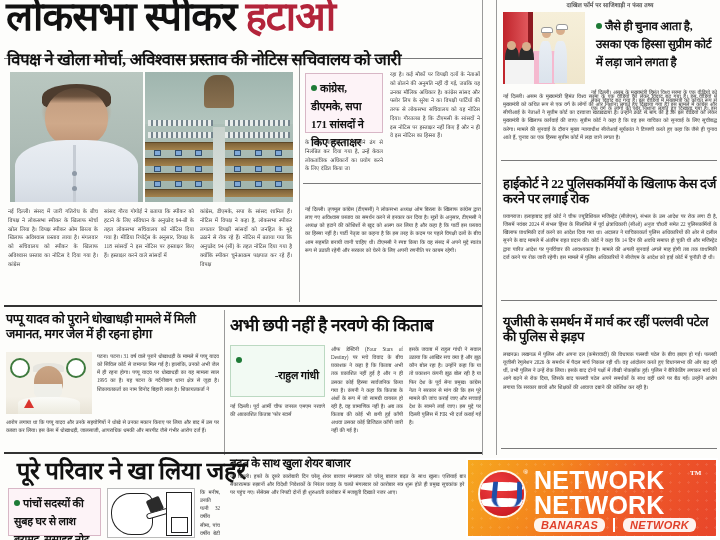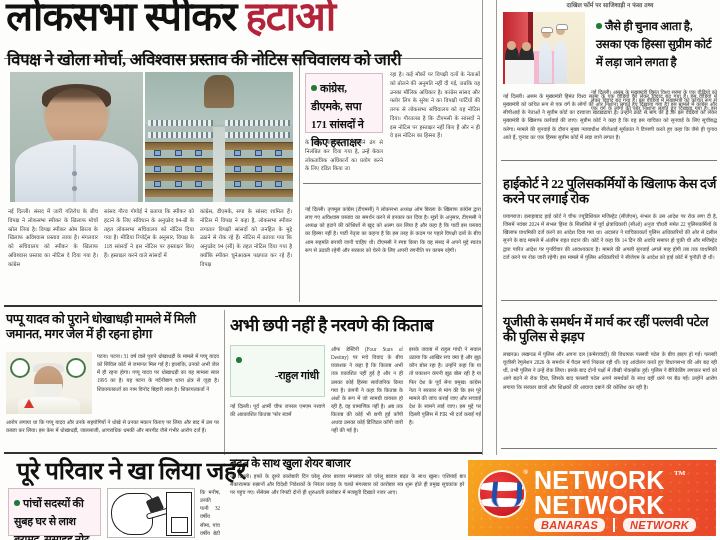--- a/index.html
+++ b/index.html
@@ -546,21 +546,21 @@
       <div class="wave" style="top:10px;"></div>
       <div class="wave" style="top:26px;"></div>
       <div class="vmark"></div>
     </div>
     <div class="vtm" style="left:55px; top:8px;">®</div>
 
     <div class="vname">
       <div>NETWORK</div>
       <div>NETWORK</div>
     </div>
-    <div class="vtm" style="left:206px; top:9px;">TM</div>
+    <div class="vtm" style="left:222px; top:9px;">TM</div>
 
     <div class="vcities">
       <div class="pill">BANARAS</div>
       <div class="sep"></div>
       <div class="pill">NETWORK</div>
     </div>
   </div>
 
 </div>
 

